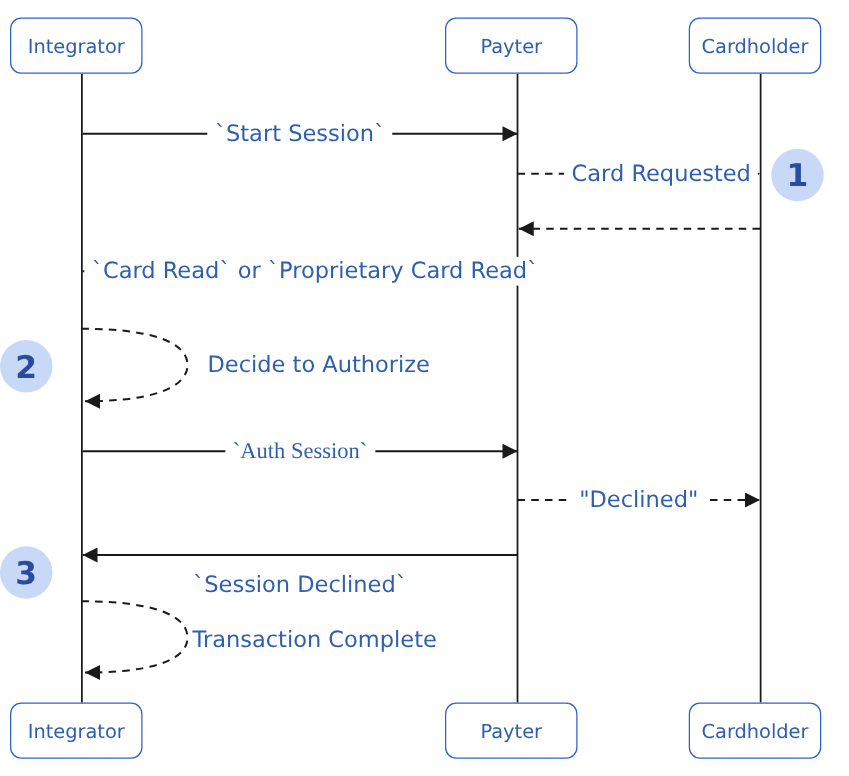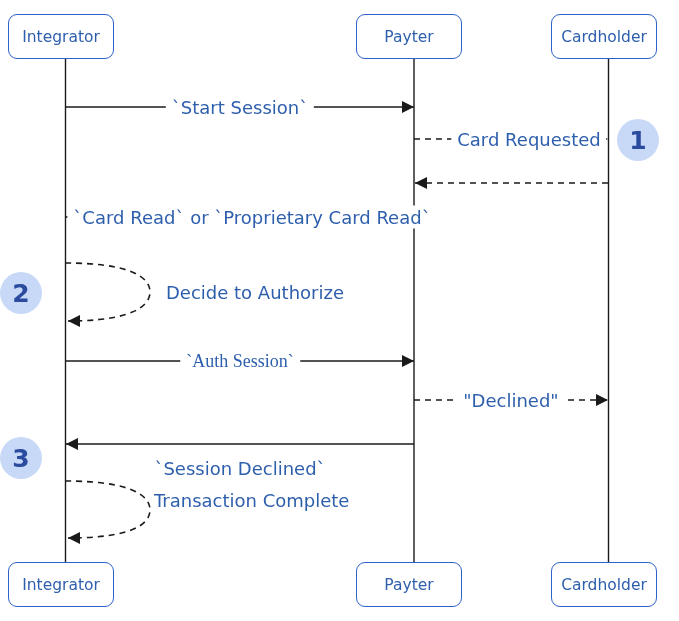--- a/index.html
+++ b/index.html
@@ -79,19 +79,19 @@
     <span>Cardholder</span>
   </div>
 
   <div class="msg" style="left:240px; top:107px;">`Start Session`</div>
   <div class="msg" style="left:529px; top:139px;">Card Requested</div>
   <div class="msg" style="left:240px; top:217px;margin-left:12px;">`Card Read` or `Proprietary Card Read`</div>
   <div class="msg self" style="left:152px; top:292px;margin-left:12px;">Decide to Authorize</div>
   <div class="msg" style="left:240px; top:361px;font-family:Liberation Serif, serif;">`Auth Session`</div>
   <div class="msg" style="left:511px; top:400px;">"Declined"</div>
   <div class="msg" style="left:240px; top:444px;margin-top:24px;">`Session Declined`</div>
-  <div class="msg self" style="left:152px; top:500px;text-align:center;">Transaction Complete</div>
+  <div class="msg self" style="left:152px; top:512px;text-align:center;">Transaction Complete</div>
 
   <div class="badge" style="left:617px; top:119px;">1</div>
   <div class="badge" style="left:0px;   top:272px;">2</div>
   <div class="badge" style="left:0px;   top:437px;">3</div>
 
 </div>
 
 </body></html>

